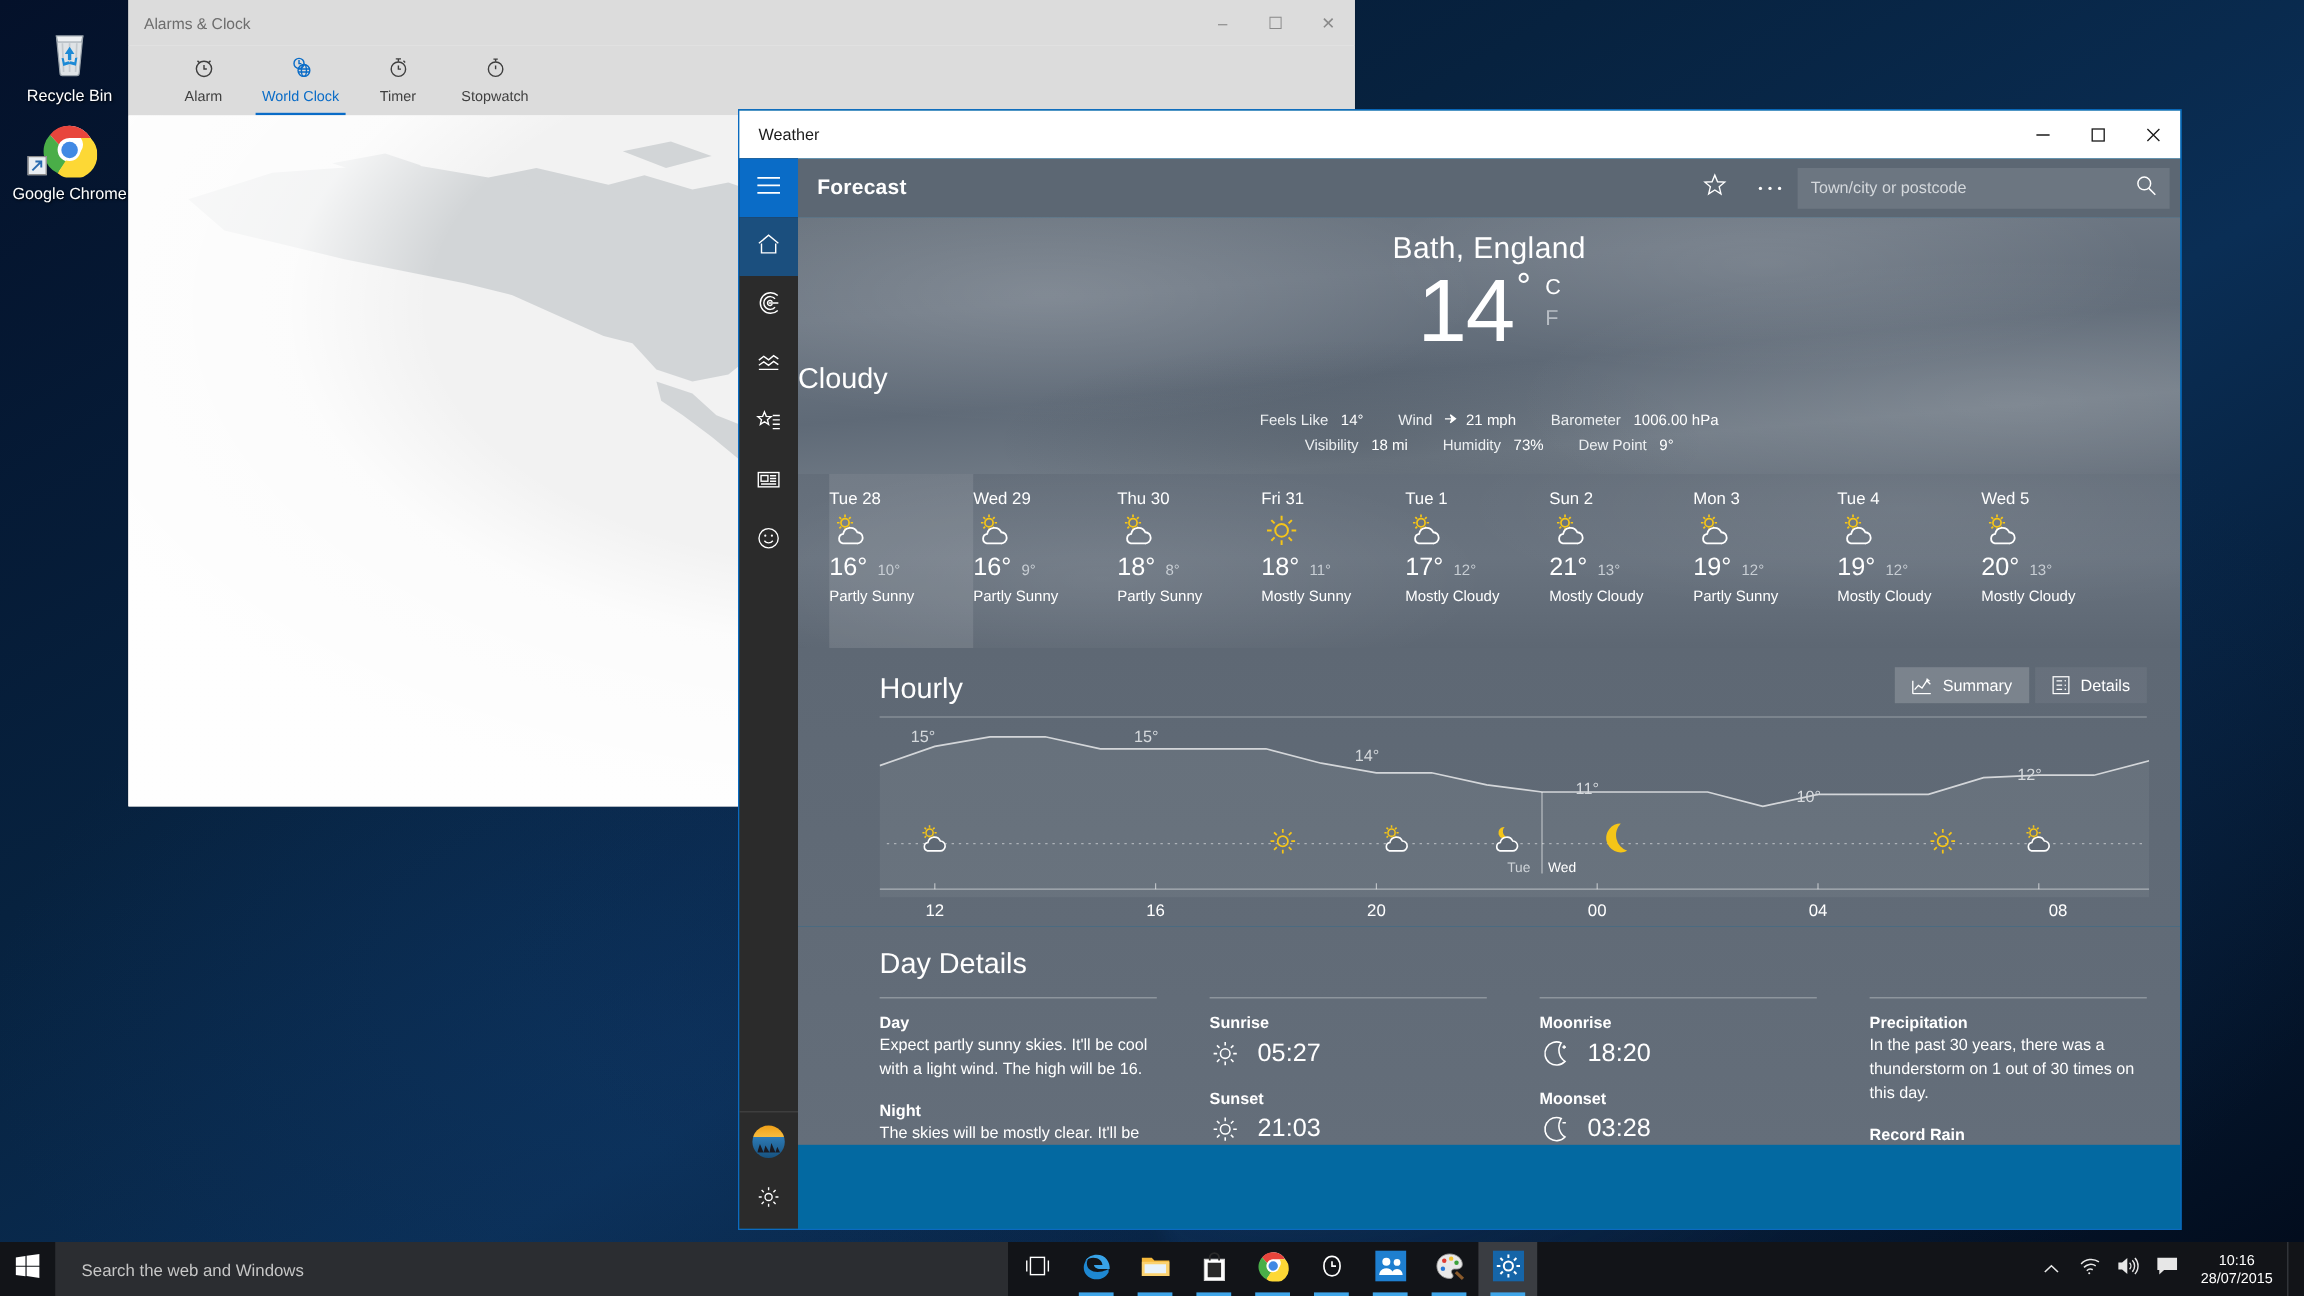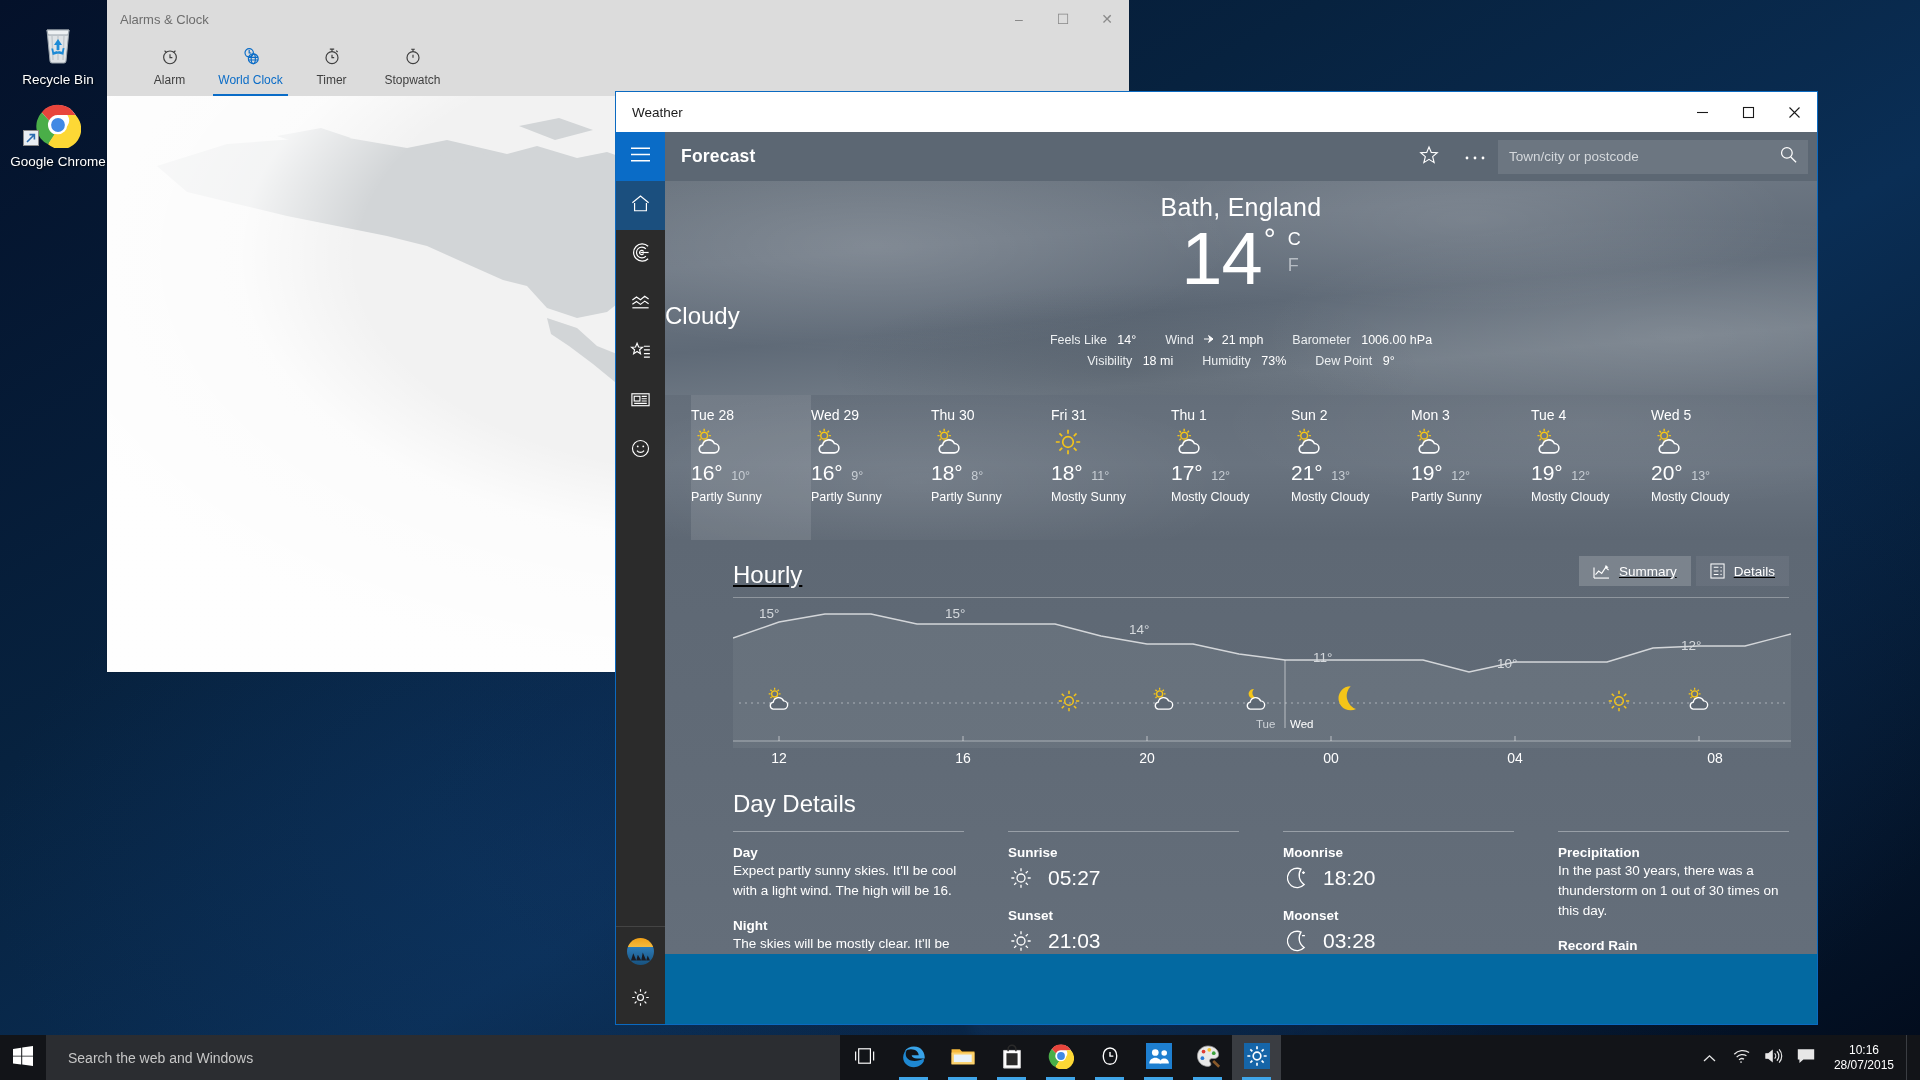--- a/index.html
+++ b/index.html
@@ -96,21 +96,21 @@
       linear-gradient(175deg,#69737e 0%, #6d7783 28%, #5f6a77 55%, #727c87 78%, #636d79 100%);
   }
   .hero .city{ text-align:center; color:#fff; font-size:25px; padding-top:12px; font-weight:300; letter-spacing:.3px;}
   .hero .tmp{ display:flex; justify-content:center; align-items:flex-start; margin-top:-2px;}
   .hero .tmp .num{ font-size:74px; line-height:78px; color:#fff; font-weight:200; letter-spacing:-1px;}
   .hero .tmp .deg{ font-size:30px; line-height:38px; color:#fff; font-weight:200; margin-left:2px;}
   .hero .units{ margin-left:12px; margin-top:6px; font-size:18px; line-height:26px; font-weight:300;}
   .hero .units .u{ color:#fff; }
   .hero .units .u.off{ color:#b6bcc3; }
   .hero .cond{ color:#fff; font-size:24px; font-weight:300; margin-top:4px;}
-  .hero .stats{ margin-top:0; color:#fff; font-size:12.5px; line-height:21px; text-align:center;}
+  .hero .stats{ margin-top:10px; color:#fff; font-size:12.5px; line-height:21px; text-align:center;}
   .hero .stats .lab{ color:#eceff1; }
   .hero .stats .val{ color:#fff; }
   .hero .stats .sp{ display:inline-block; width:22px; }
 
   
   .cards{ display:flex; padding:0 0 0 0; position:relative;
     background:
       radial-gradient(ellipse 520px 160px at 22% 60%, rgba(255,255,255,0.09), rgba(255,255,255,0) 62%),
       radial-gradient(ellipse 620px 150px at 80% 20%, rgba(255,255,255,0.07), rgba(255,255,255,0) 60%),
       linear-gradient(180deg,#646e7a,#69737f 48%, #5d6773);
@@ -123,21 +123,21 @@
   .card .temps{ margin-top:2px; color:#fff; }
   .card .hi{ font-size:21px; font-weight:300; }
   .card .lo{ font-size:12.5px; color:#c8ced4; margin-left:4px; }
   .card .ds{ font-size:12.5px; color:#fff; margin-top:5px; }
   .card.sel{ background:rgba(255,255,255,0.10); }
   .card.sel .tip{ position:absolute; left:48px; bottom:-11px; width:22px; height:11px;
      background:rgba(255,255,255,0.10); clip-path:polygon(0 0,100% 0,50% 100%); }
   .cards .pad{ width:26px; flex:none; }
 
   
-  .hourly{ padding:0 0 0 0; position:relative; background:linear-gradient(180deg,#5e6874,#616b77);text-decoration:underline; }
+  .hourly{ padding:0 0 0 0; position:relative; background:linear-gradient(180deg,#5e6874,#616b77); }
   .hourly .head{ display:flex; align-items:flex-end; padding:16px 28px 0 68px; }
   .hourly .head h2{ font-size:24px; font-weight:300; color:#fff; }
   .hourly .head .toggle{ margin-left:auto; display:flex; margin-bottom:3px;}
   .hourly .head .tg{ height:30px; display:flex; align-items:center; padding:0 14px; color:#fff; font-size:13.5px;
      background:rgba(255,255,255,0.06); }
   .hourly .head .tg.on{ background:rgba(255,255,255,0.18); }
   .hourly .head .tg .gi{ margin-right:9px; display:flex; align-items:center; }
   .hourly .head .tg + .tg{ margin-left:5px; }
   .hourly .rule{ height:1px; background:rgba(255,255,255,0.30); margin:8px 28px 0 68px; }
   .chartwrap{ position:relative; margin:2px 28px 0 68px; height:148px; }
@@ -559,21 +559,21 @@
               </svg>
           </div>
           <div class="temps">
             <span class="hi">18°</span>
             <span class="lo">11°</span>
           </div>
           <div class="ds">Mostly Sunny</div>
         </div>
 
         <div class="card">
-          <div class="d">Thu 1</div>
+          <div class="d">Tue 1</div>
           <div class="ic">
             <svg width="34" height="30" viewBox="0 0 40 34">
                 <g stroke="#f5c518" stroke-width="1.7" fill="none">
                   <circle cx="15.5" cy="9.5" r="4"></circle>
                   <path d="M15.5 1.4v2.6M15.5 15v1.4M7.6 9.5h2.5M21 9.5h2.4M9.9 3.9l1.8 1.8M19.3 13.3l1.2 1.2M21.1 3.9l-1.8 1.8M11.7 13.3 10 15"></path>
                 </g>
                 <path d="M13.4 29.8h13.8a5.5 5.5 0 0 0 .3-11 7.3 7.3 0 0 0-13.8 1.6 4.8 4.8 0 0 0-.3 9.4z" fill="none" stroke="#fff" stroke-width="1.8"></path>
               </svg>
           </div>
           <div class="temps">

